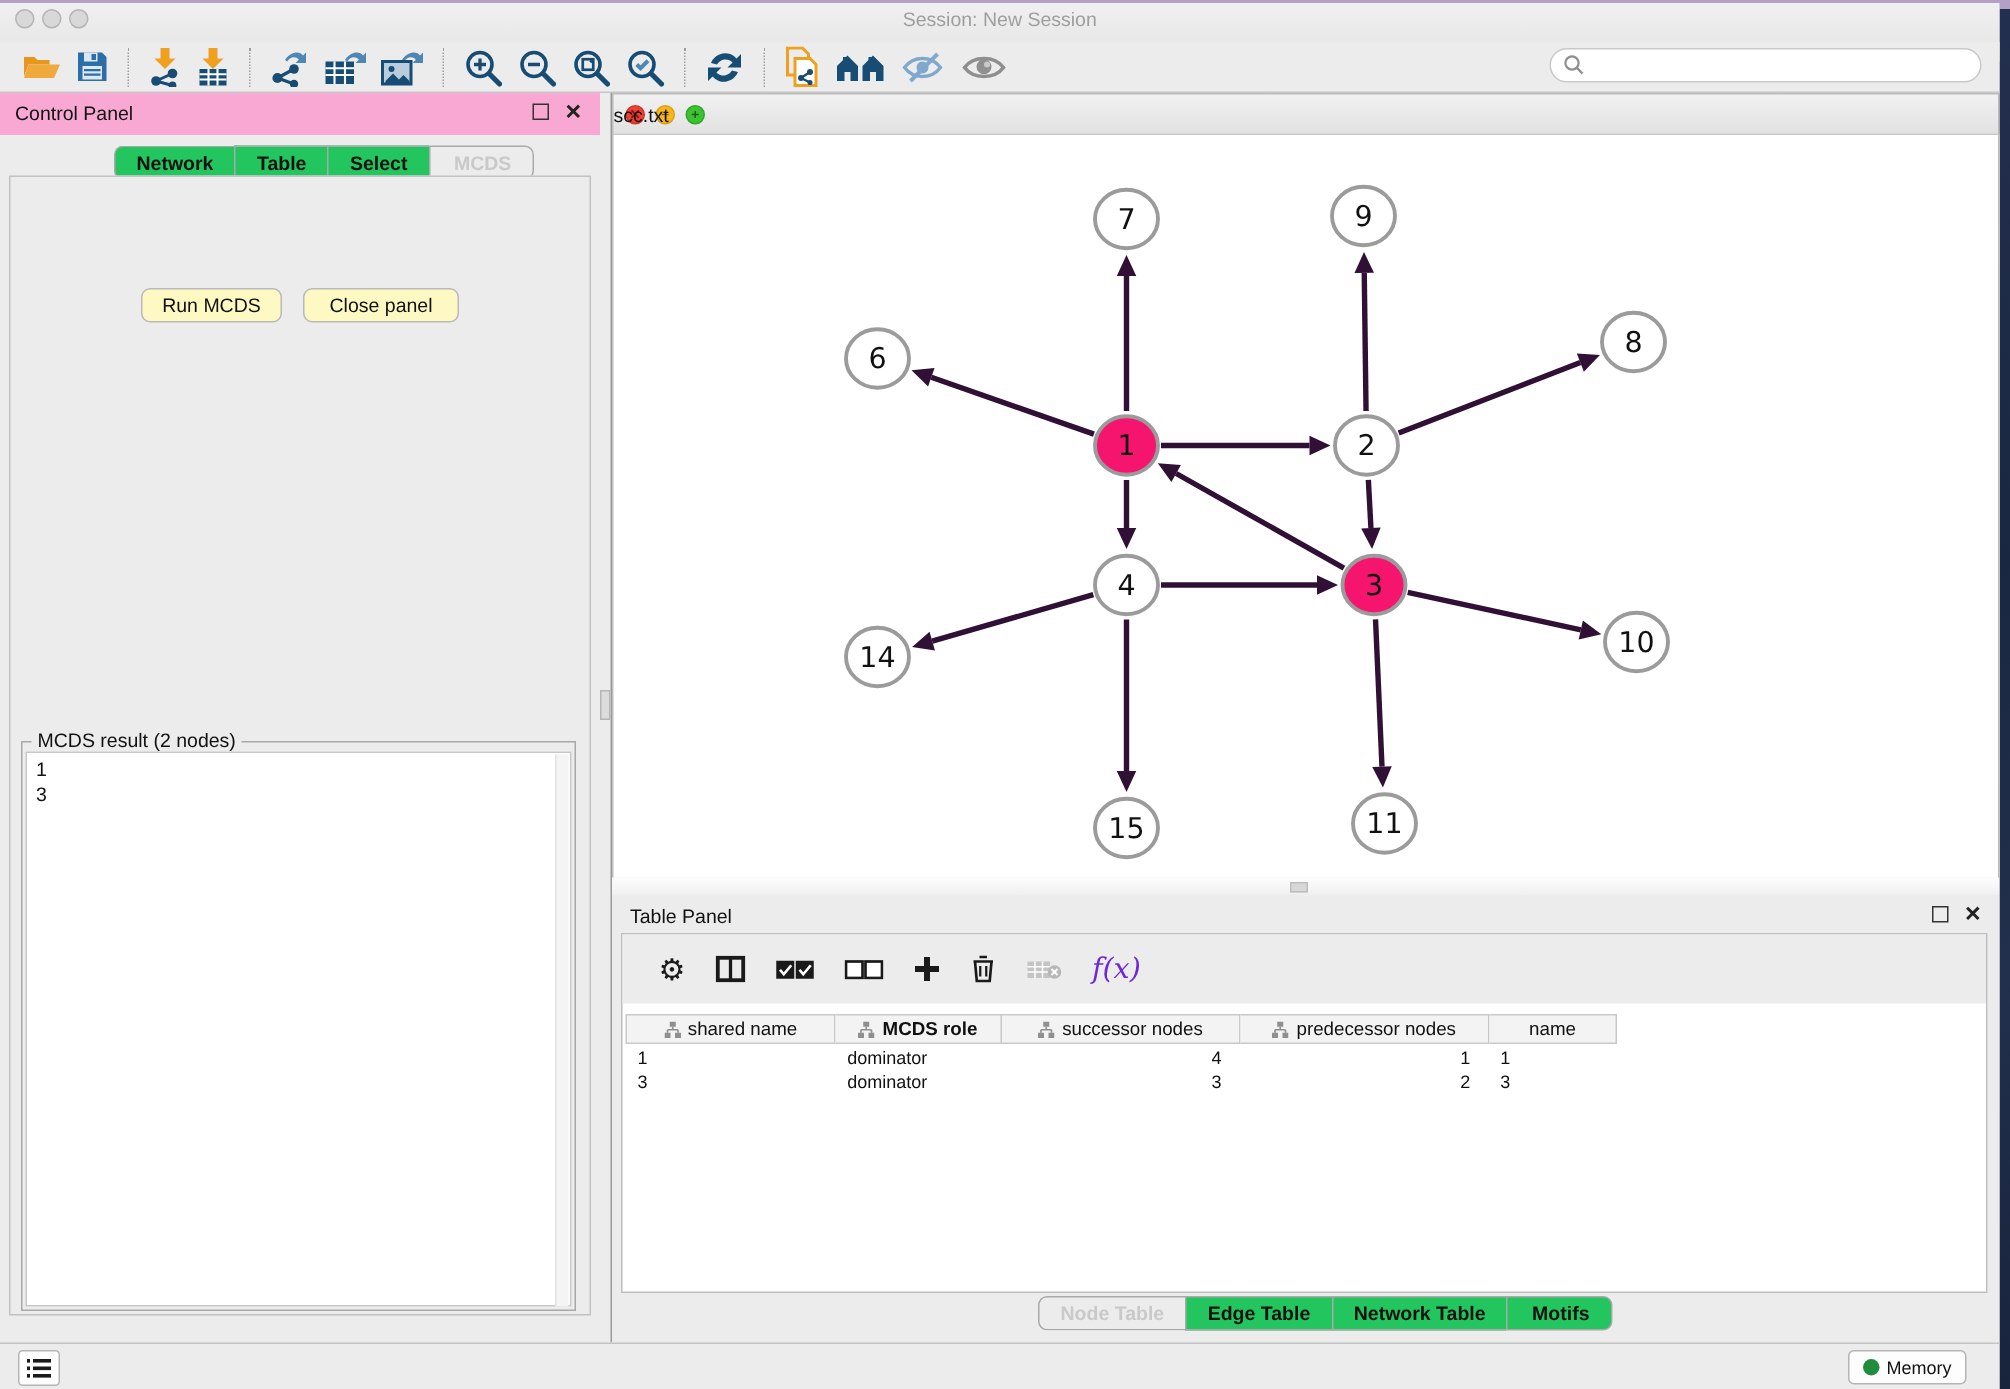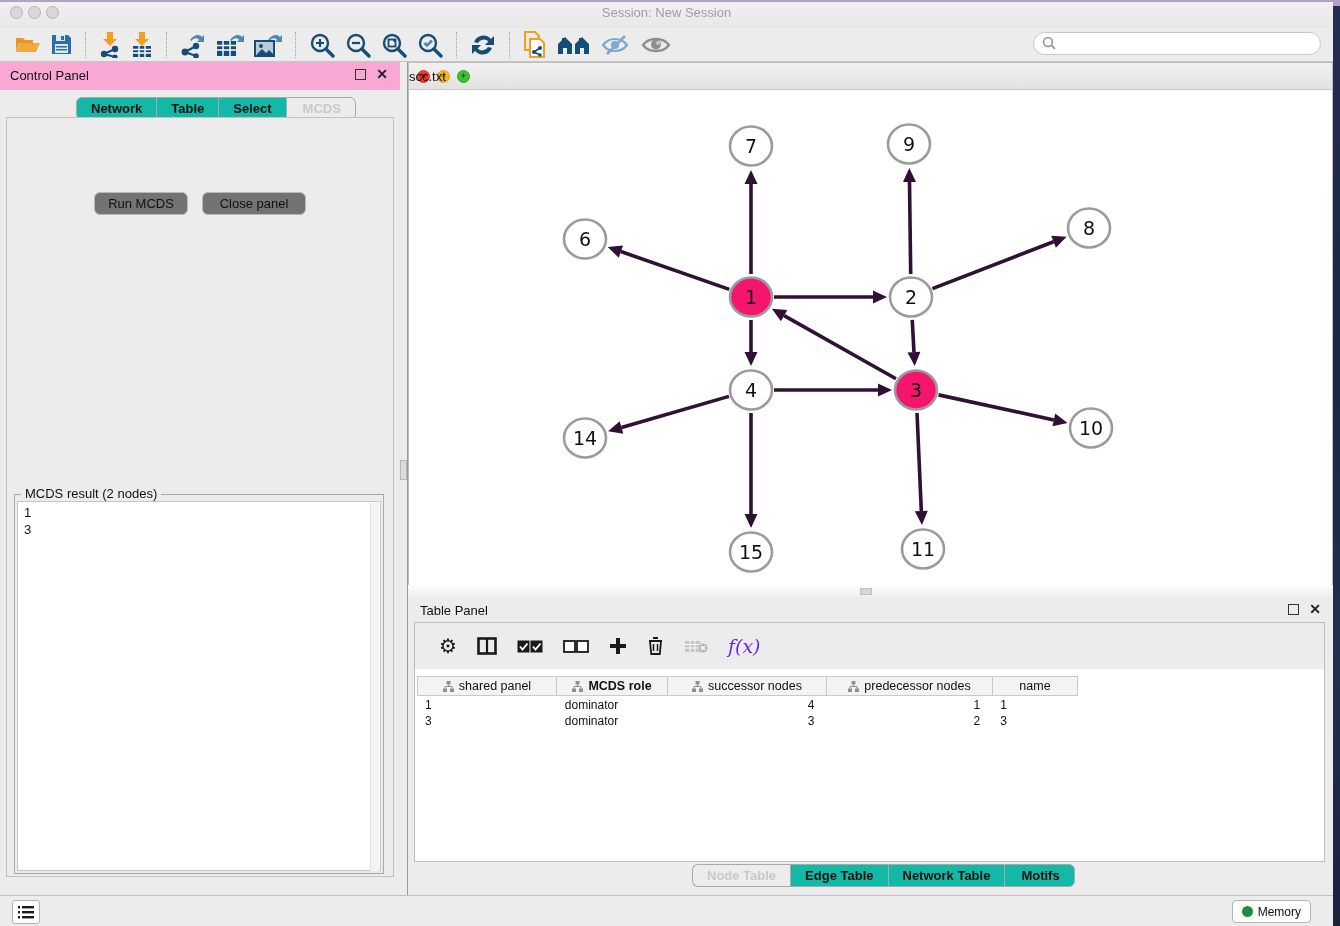--- a/index.html
+++ b/index.html
@@ -28,33 +28,33 @@
     border:1px solid #c9c9c9; border-radius:12px; display:flex; align-items:center; padding-left:8px; }
 
   
   #cp-header { left:0; top:62px; width:400px; height:28px; background:#f9a8d4; }
   .panel-title { font-size:13px; color:#111; line-height:28px; padding-left:10px; }
   .panel-btns { position:absolute; right:12px; top:7px; display:flex; gap:10px; align-items:center; }
   .float-glyph { width:11px; height:11px; border:1.5px solid #333; display:inline-block; }
   .close-glyph { font-size:14px; font-weight:bold; color:#222; line-height:11px; }
 
   .tabrow { display:flex; }
-  .tab { font-size:13px; font-weight:600; padding:3px 14px; border:1px solid #a9a9a9; background:#14b8a6; color:#111;
+  .tab { font-size:13px; font-weight:600; padding:3px 14px; border:1px solid #a9a9a9; background:#22c55e; color:#111;
     border-right:none; }
   .tab:first-child { border-radius:6px 0 0 6px; }
   .tab:last-child { border-right:1px solid #a9a9a9; border-radius:0 6px 6px 0;padding-left:16px; }
   .tab.inactive-look { background:#ececec; color:#c9c9c9; }
   #cp-tabs { left:76px; top:97px; }
 
   #cp-box { left:6px; top:117px; width:388px; height:760px; border:1px solid #c2c2c2; background:#ececec; }
   #opt-label { left:0; top:137px; width:400px; text-align:center; font-size:13px; color:#111; }
   #opt-select { left:44px; top:159px; width:308px; height:23px; background:#fff; border:1px solid #b9b9b9;
     border-radius:5px; display:flex; align-items:center; font-size:13px; color:#111; padding-left:10px; }
   .stepper { margin-left:auto; margin-right:7px; display:flex; flex-direction:column; gap:1px; }
-  .btn { background:#737373; border:1px solid #b9b9b9; border-radius:6px; font-size:13px; color:#111;
+  .btn { background:#fef9c3; border:1px solid #b9b9b9; border-radius:6px; font-size:13px; color:#111;
     height:23px; display:flex; align-items:center; justify-content:center; }
   #run-btn { left:94px; top:192px; width:94px; }
   #close-btn { left:202px; top:192px; width:104px; }
 
   #result-group { left:14px; top:494px; width:370px; height:380px; border:1px solid #a8a8a8; }
   #result-label { position:absolute; left:6px; top:-9px; background:#ececec; padding:0 4px; font-size:13px; color:#111; }
   #result-area { position:absolute; left:2px; top:6px; width:364px; height:370px; background:#fff;
     border:1px solid #c6c6c6; font-size:13px; color:#111; padding:2px 0 0 6px; white-space:pre; line-height:17px; }
   #result-scroll { position:absolute; right:1px; top:1px; width:9px; height:368px; background:#f4f4f4; border-left:1px solid #e2e2e2; }
 
@@ -405,21 +405,21 @@
       <span class="tpt-icon" style="font-family:'DejaVu Serif', serif; font-style:italic; font-size:19px; color:#6d28d9;">f(x)</span>
     </div>
     <div id="tbl-head">
         <div class="th" style="width: 140px;">
           <svg width="11" height="11" viewBox="0 0 11 11">
             <rect x="3.5" y="0" width="4" height="3.5" fill="#8f8f8f"></rect>
             <path d="M5.5 3.5 v2 M2 5.5 h7 M2 5.5 v2 M9 5.5 v2" stroke="#8f8f8f" stroke-width="1.1" fill="none"></path>
             <rect x="0" y="7.5" width="4" height="3.5" fill="#8f8f8f"></rect>
             <rect x="7" y="7.5" width="4" height="3.5" fill="#8f8f8f"></rect>
           </svg>
-          <span>shared panel</span>
+          <span>shared name</span>
         </div>
         <div class="th" style="width: 111px; font-weight: bold;">
           <svg width="11" height="11" viewBox="0 0 11 11">
             <rect x="3.5" y="0" width="4" height="3.5" fill="#8f8f8f"></rect>
             <path d="M5.5 3.5 v2 M2 5.5 h7 M2 5.5 v2 M9 5.5 v2" stroke="#8f8f8f" stroke-width="1.1" fill="none"></path>
             <rect x="0" y="7.5" width="4" height="3.5" fill="#8f8f8f"></rect>
             <rect x="7" y="7.5" width="4" height="3.5" fill="#8f8f8f"></rect>
           </svg>
           <span>MCDS role</span>
         </div>

